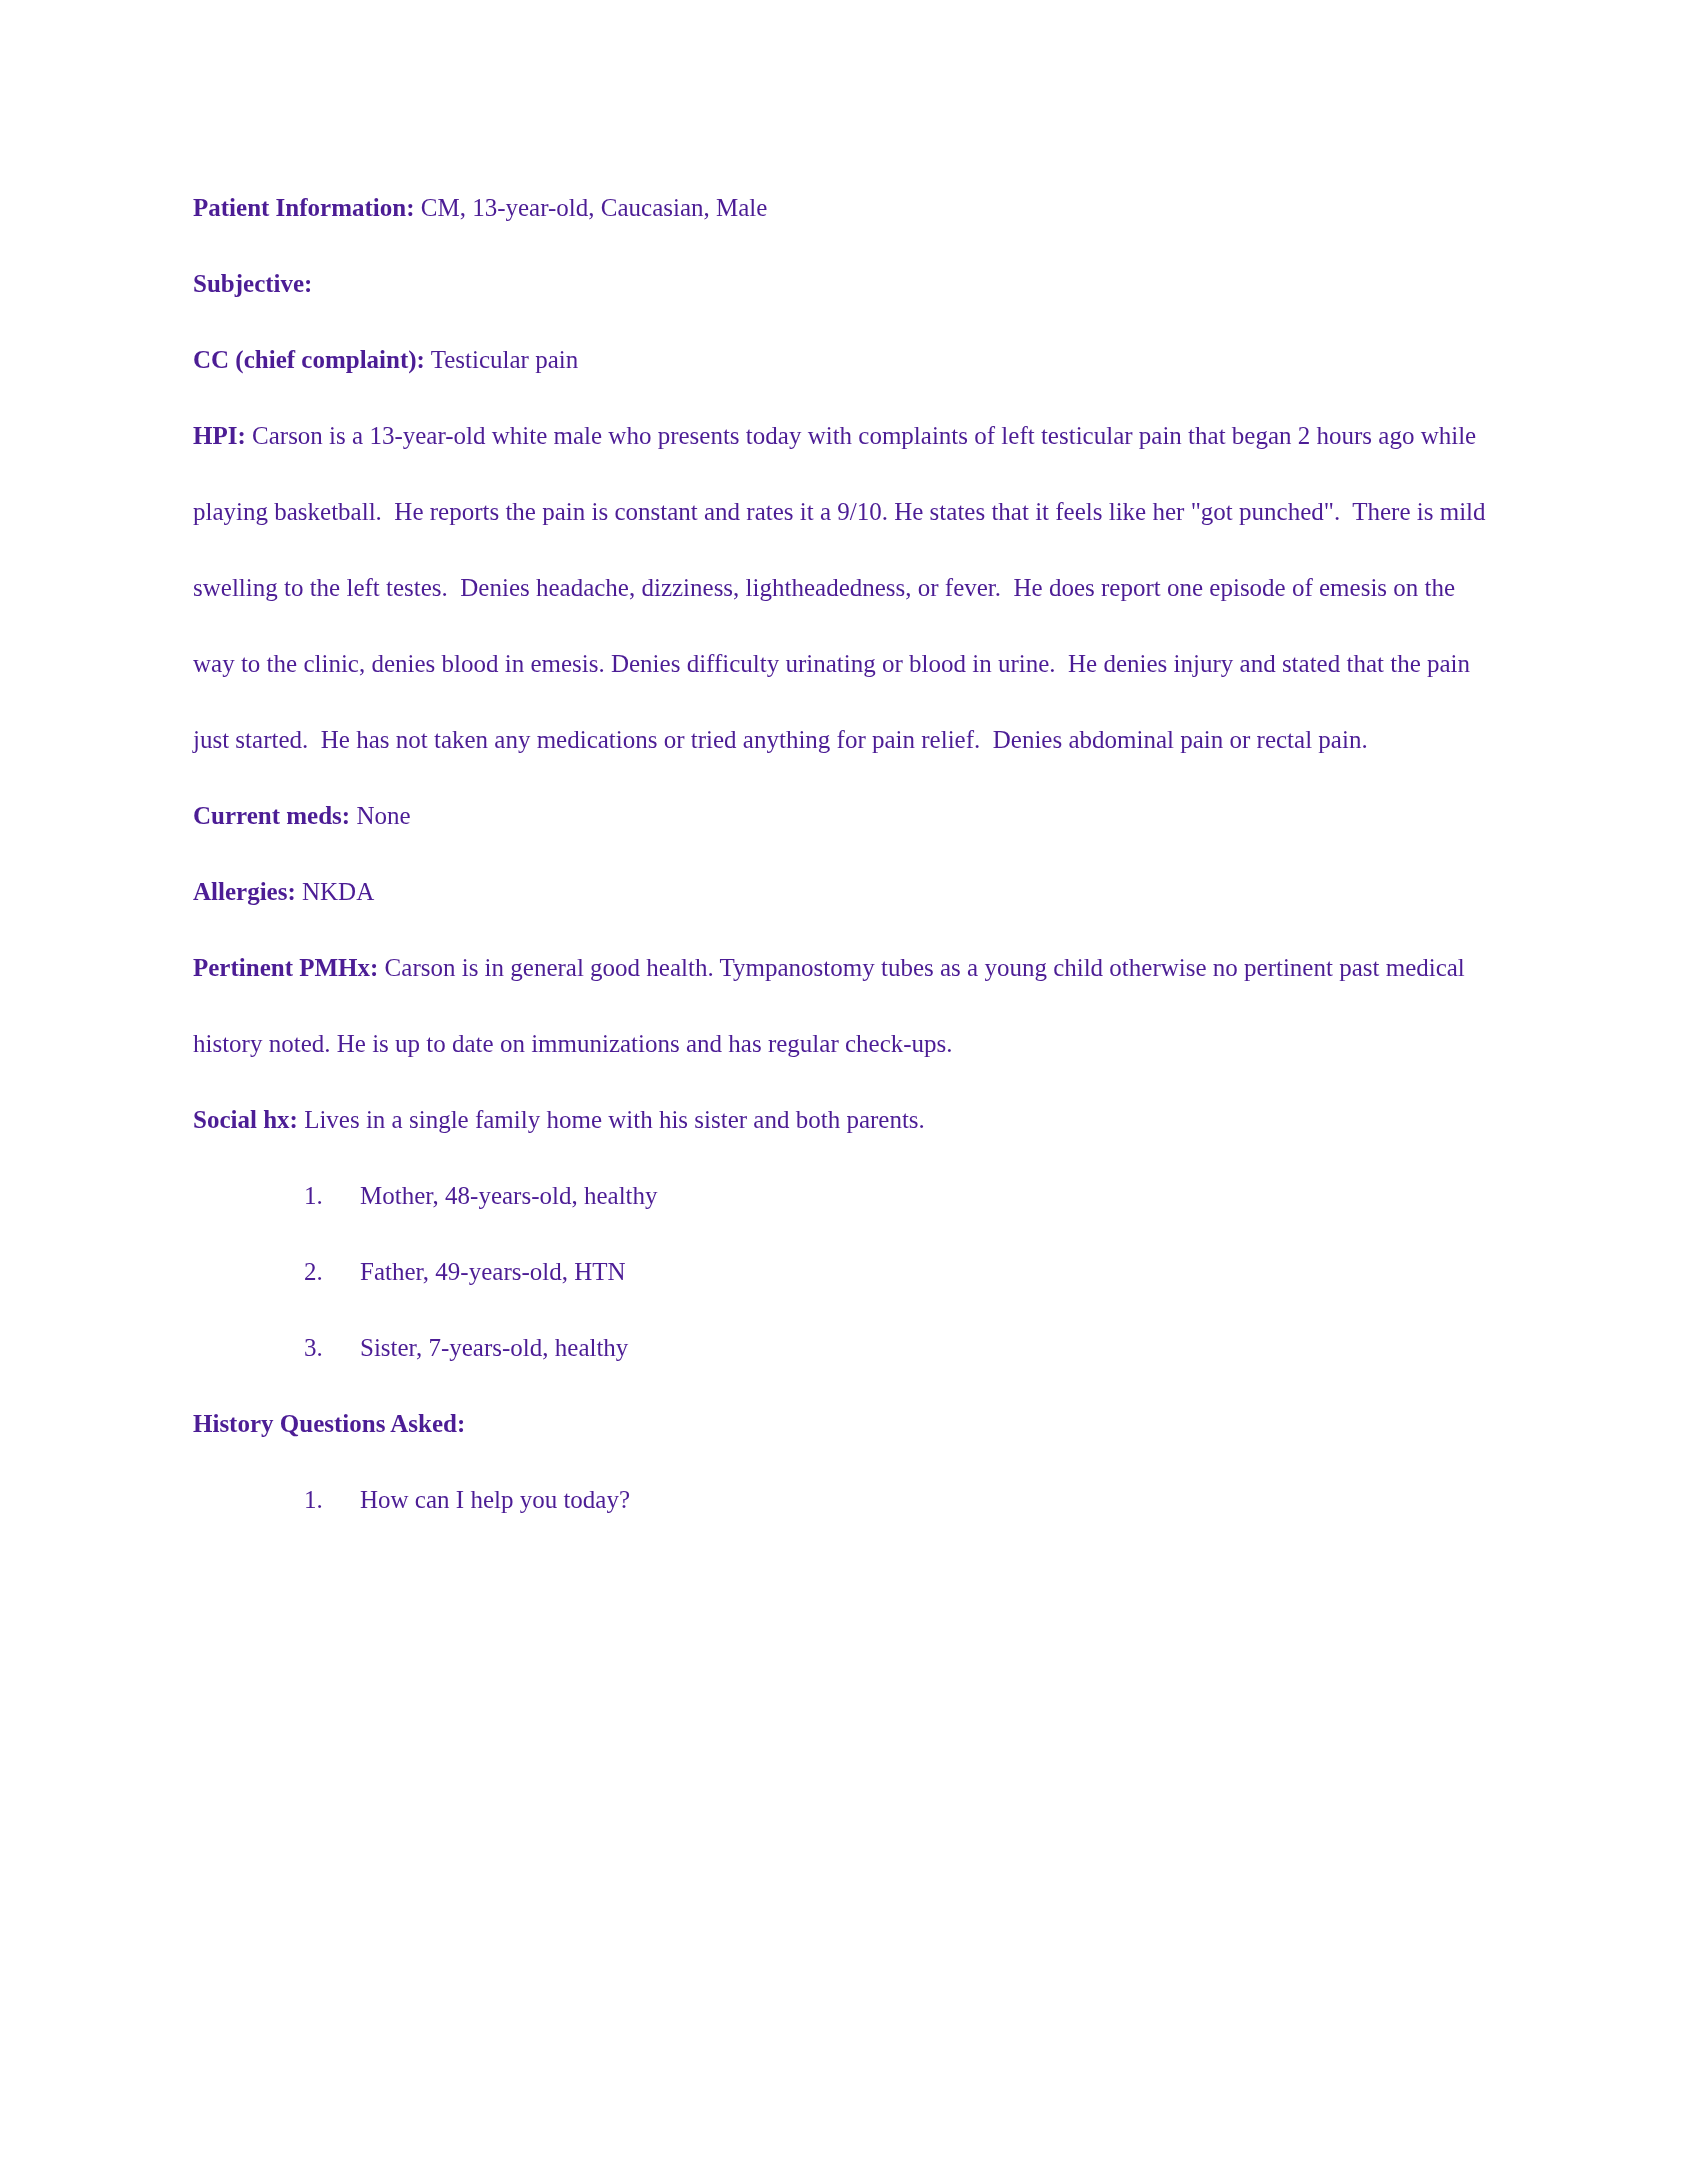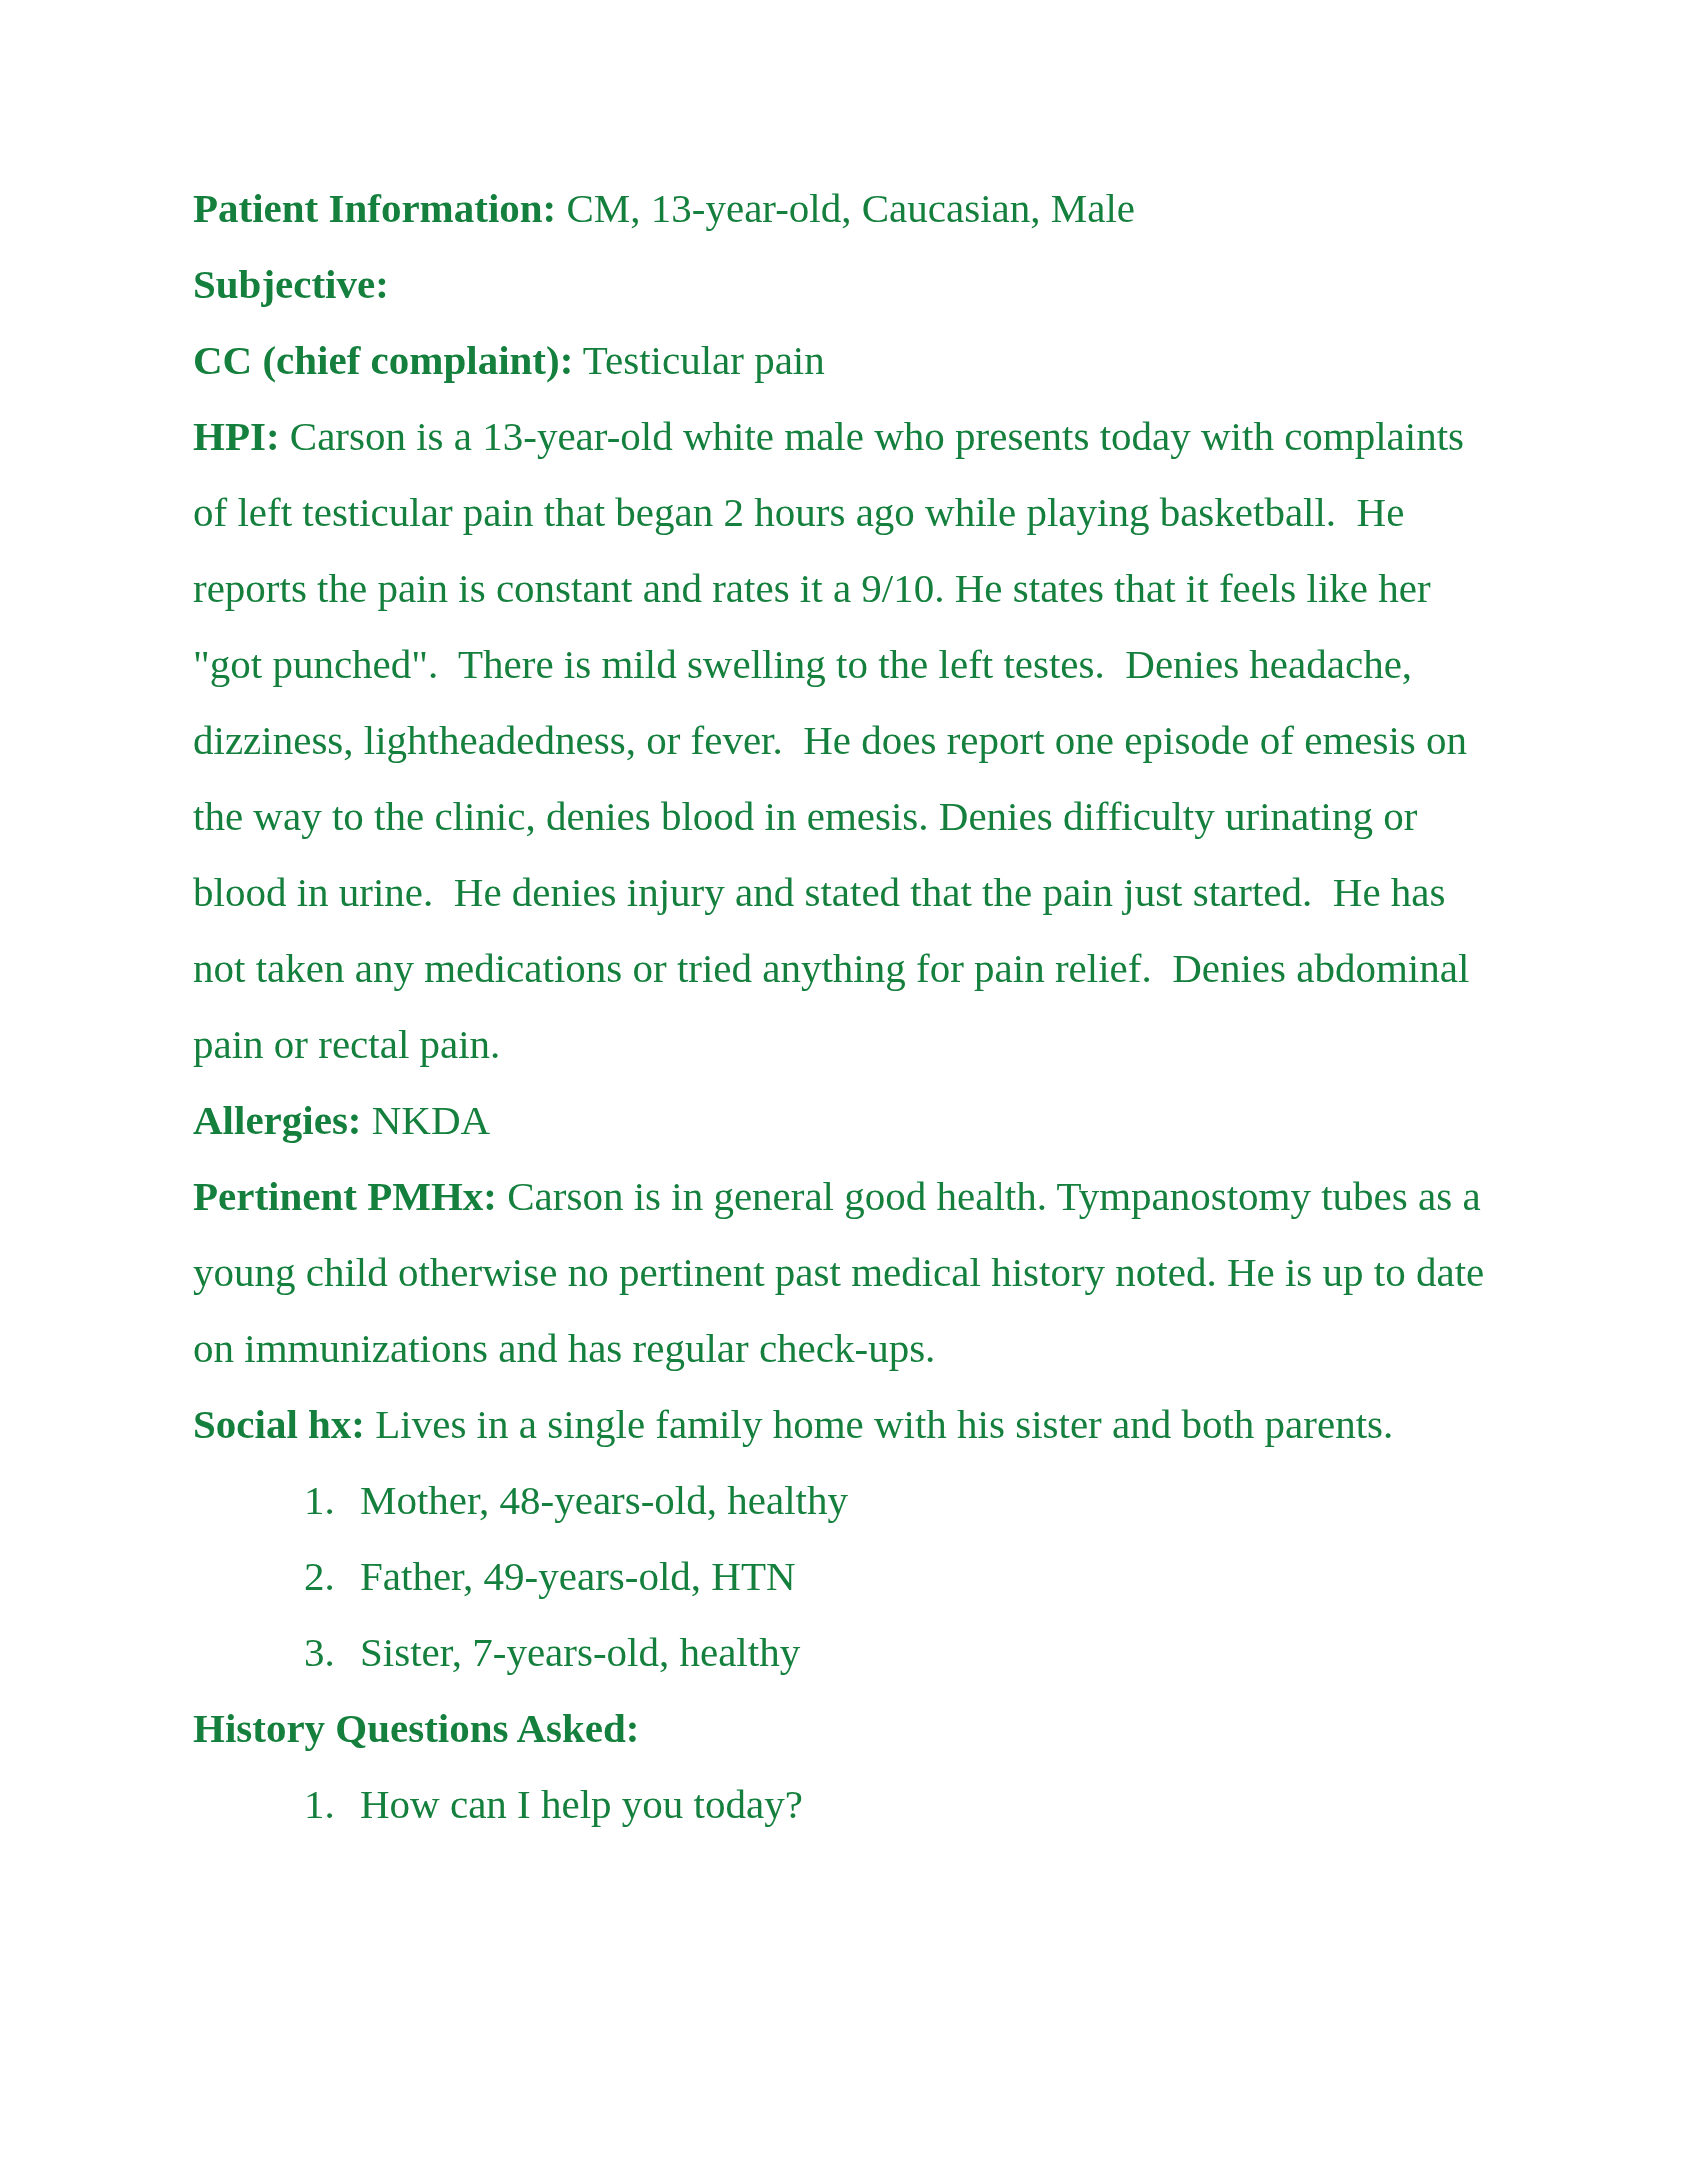--- a/index.html
+++ b/index.html
@@ -5,23 +5,23 @@
   html, body {
     margin: 0;
     padding: 0;
     background: #ffffff;
   }
   .page {
     position: relative;
     width: 1683px;
     height: 2178px;
     background: #ffffff;
-    color: #15803d;
+    color: #4c1d95;
     font-family: "Liberation Serif", "DejaVu Serif", serif;
-    font-size: 41px;
+    font-size: 25px;
     line-height: 76px;
     box-sizing: border-box;
     padding: 170px 193px 0 193px;
     overflow: hidden;
   }
   p.para {
     margin: 0;
     white-space: pre-wrap;
   }
   .label {
@@ -50,20 +50,21 @@
 <div class="page">
 
   <p class="para"><span class="label">Patient Information:</span><span> CM, 13-year-old, Caucasian, Male</span></p>
 
   <p class="para"><span class="label">Subjective:</span><span></span></p>
 
   <p class="para"><span class="label">CC (chief complaint):</span><span> Testicular pain</span></p>
 
   <p class="para"><span class="label">HPI:</span><span> Carson is a 13-year-old white male who presents today with complaints of left testicular pain that began 2 hours ago while playing basketball.  He reports the pain is constant and rates it a 9/10. He states that it feels like her "got punched".  There is mild swelling to the left testes.  Denies headache, dizziness, lightheadedness, or fever.  He does report one episode of emesis on the way to the clinic, denies blood in emesis. Denies difficulty urinating or blood in urine.  He denies injury and stated that the pain just started.  He has not taken any medications or tried anything for pain relief.  Denies abdominal pain or rectal pain.</span></p>
 
+  <p class="para"><span class="label">Current meds:</span><span> None</span></p>
 
   <p class="para"><span class="label">Allergies:</span><span> NKDA</span></p>
 
   <p class="para"><span class="label">Pertinent PMHx:</span><span> Carson is in general good health. Tympanostomy tubes as a young child otherwise no pertinent past medical history noted. He is up to date on immunizations and has regular check-ups.</span></p>
 
 
   <p class="para"><span class="label">Social hx:</span><span> Lives in a single family home with his sister and both parents.</span></p>
 
 
   <div class="list-item">

